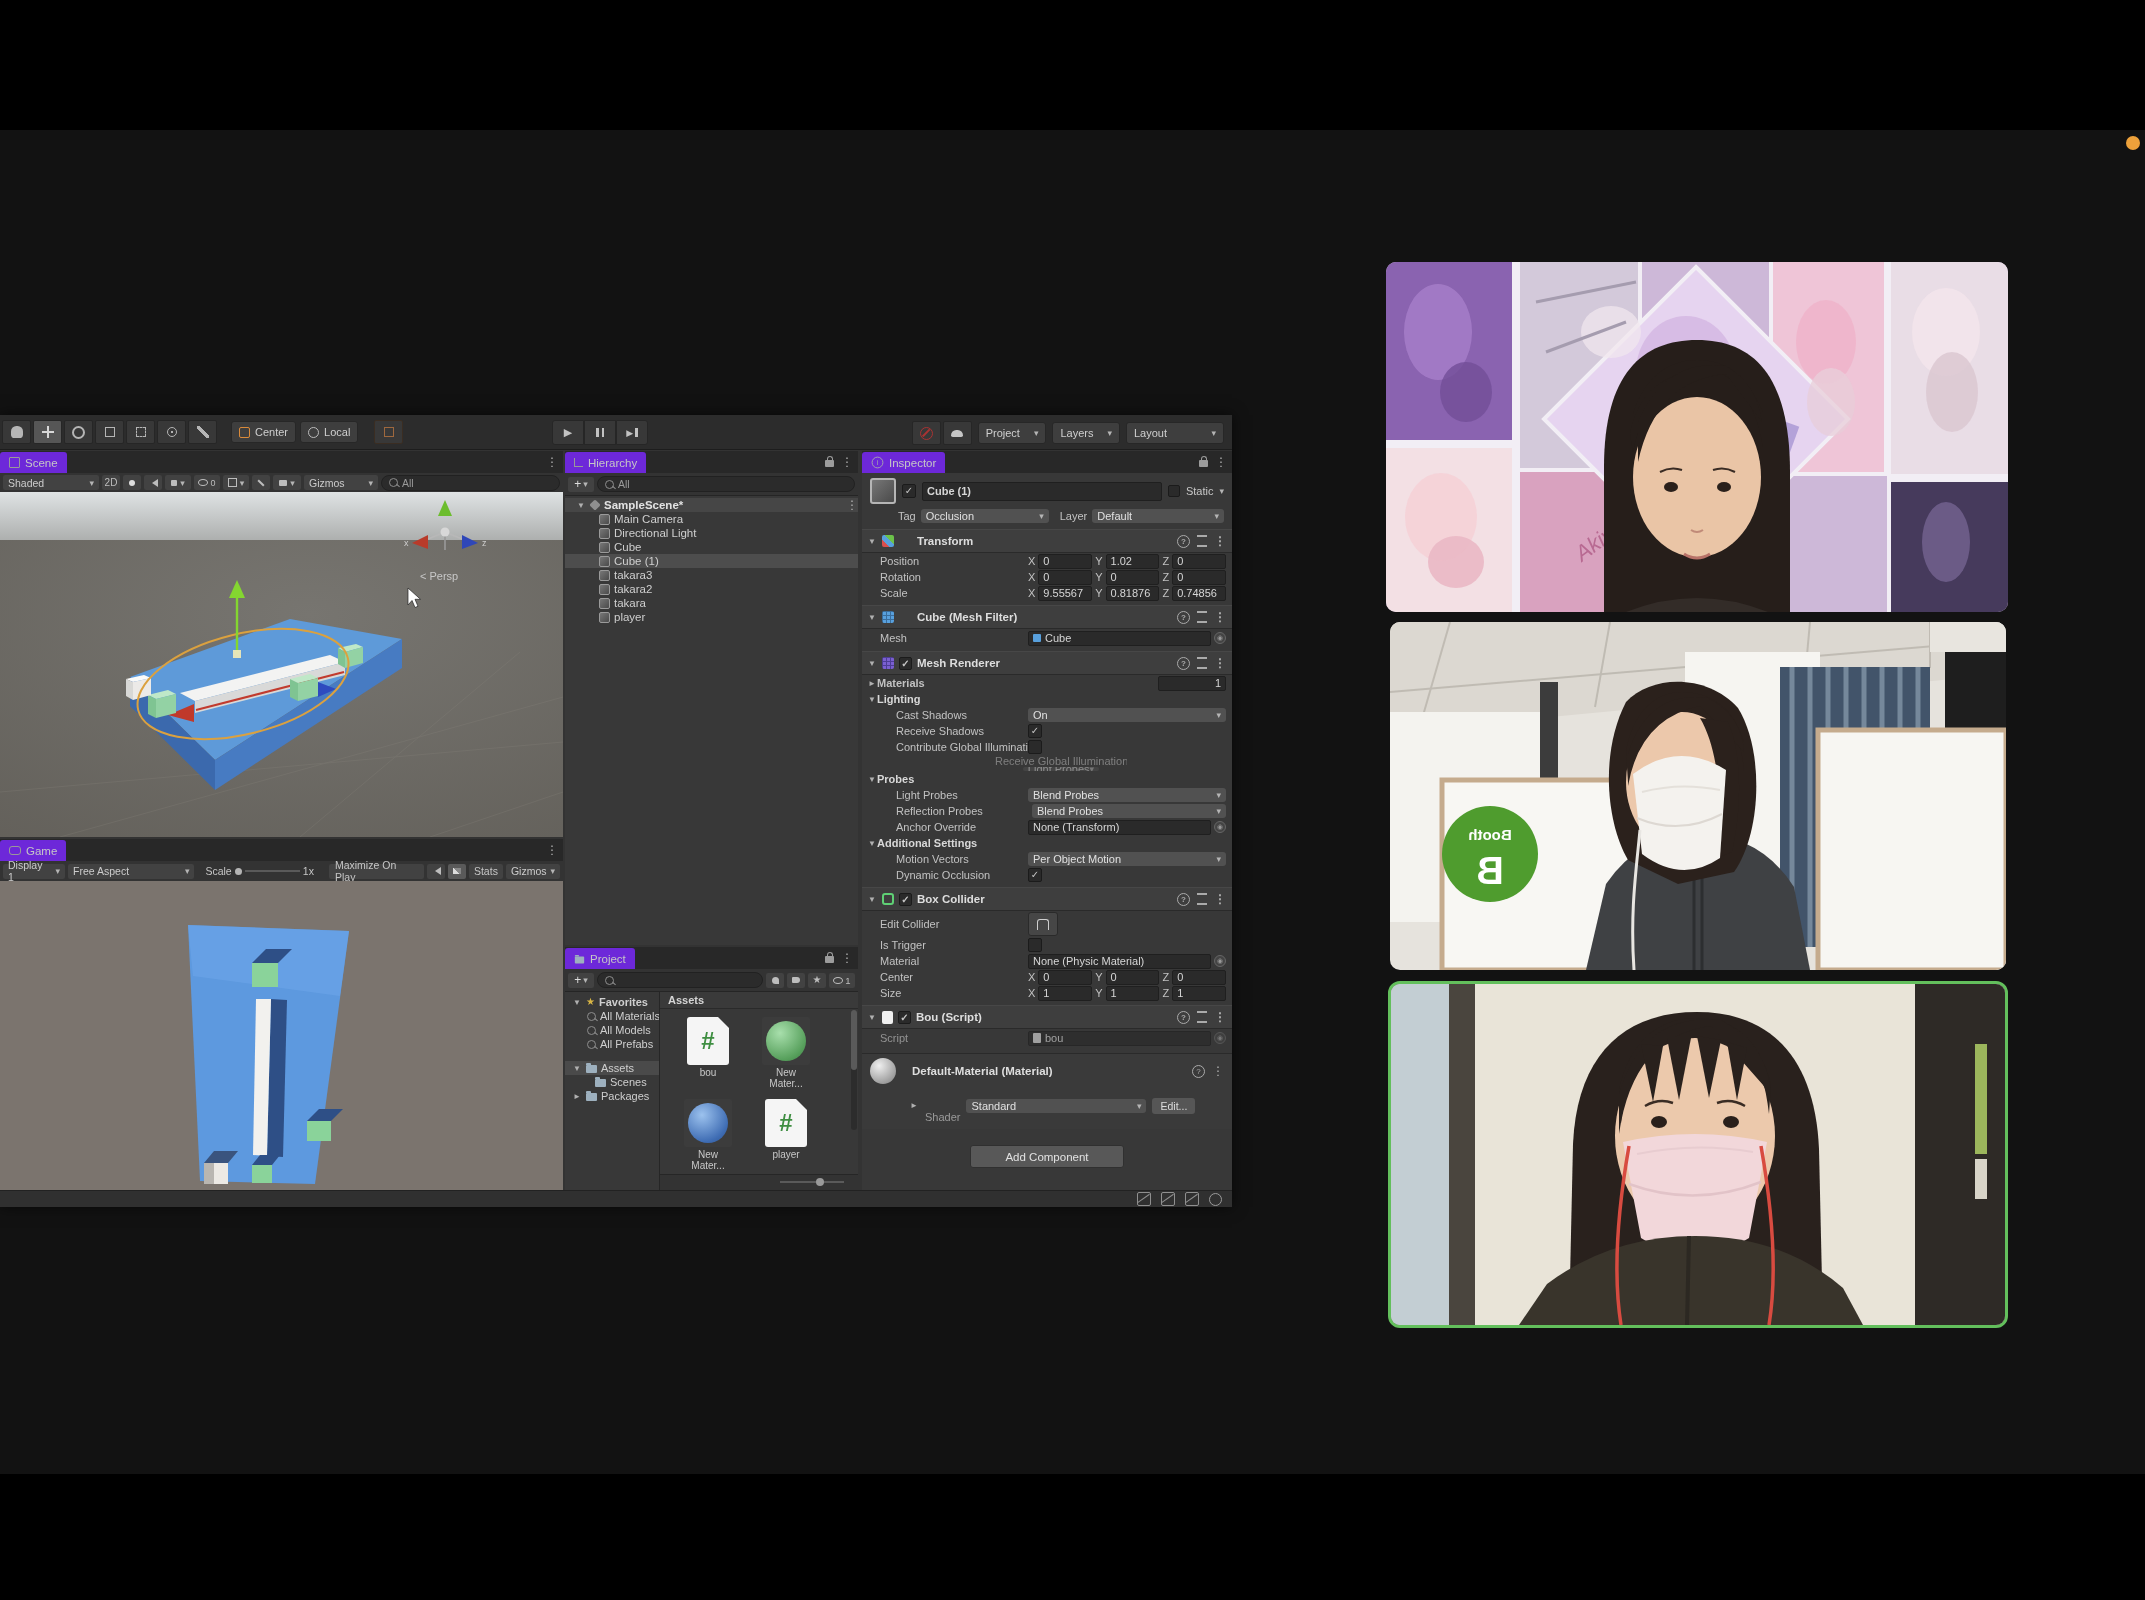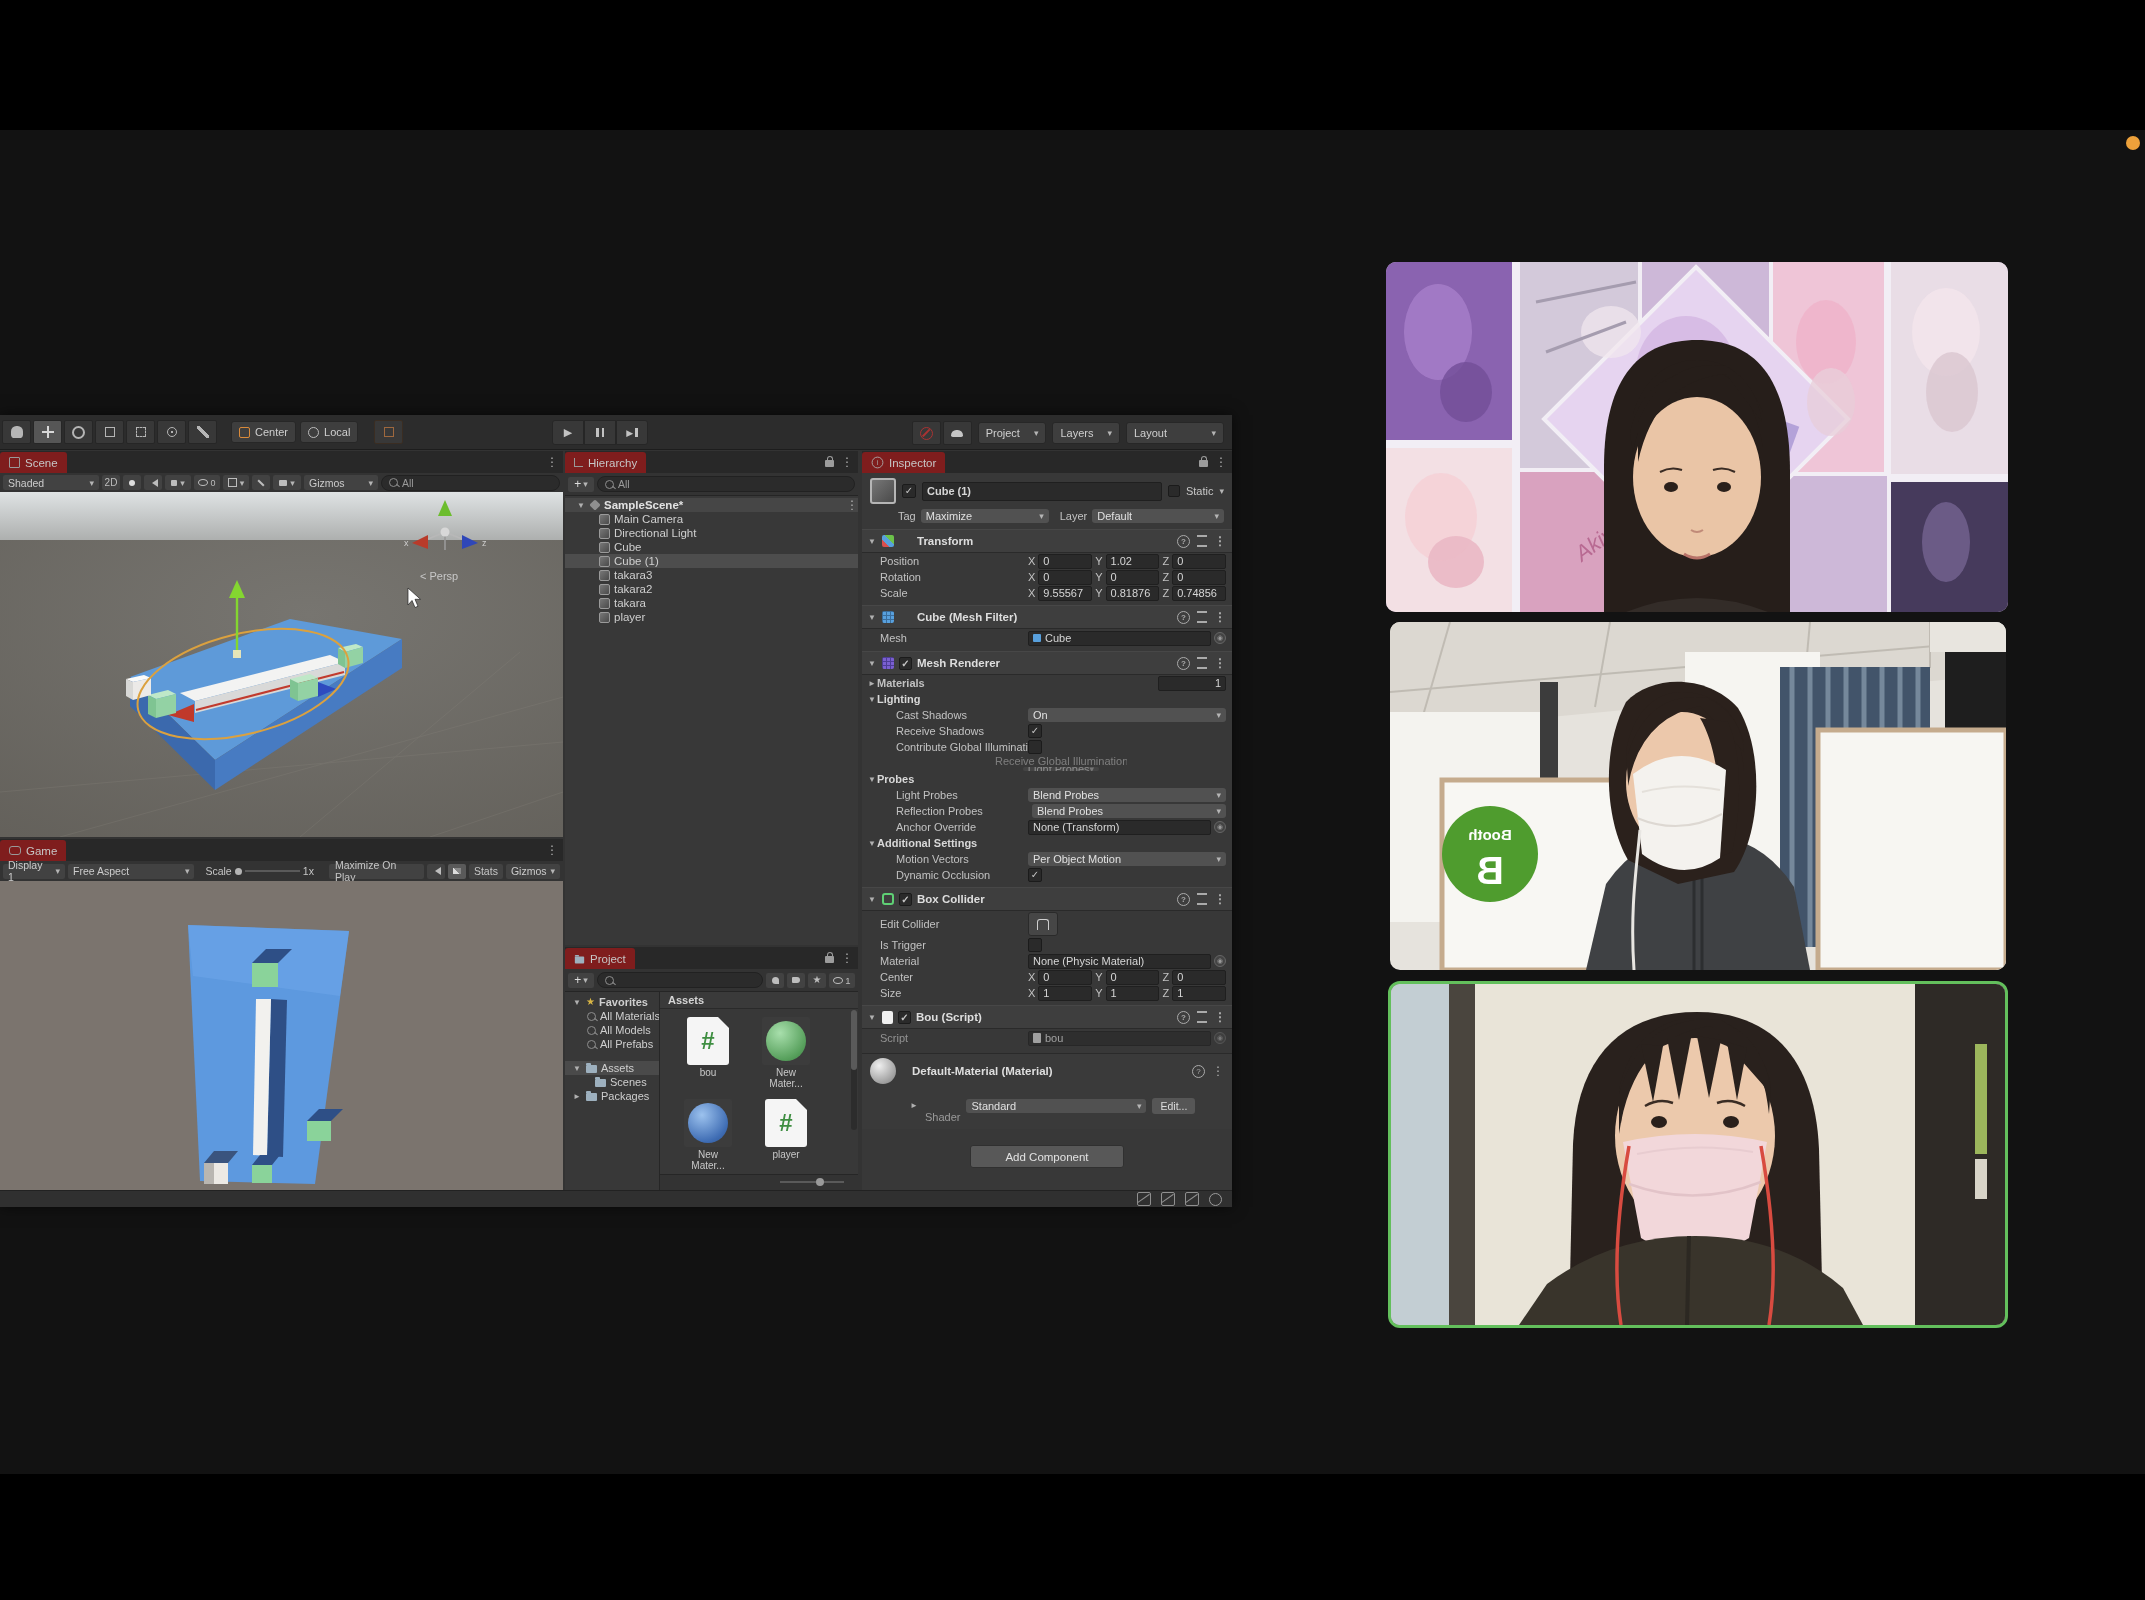--- a/index.html
+++ b/index.html
@@ -20,21 +20,21 @@
   .chipbtn{height:20px;background:#3e3e3e;border:1px solid #272727;border-radius:3px;color:#cfcfcf;
            font-size:11px;display:flex;align-items:center;padding:0 7px;gap:5px;margin-left:4px;}
   .ddbtn{height:20px;background:#3e3e3e;border:1px solid #272727;border-radius:3px;color:#cfcfcf;
          font-size:11px;display:flex;align-items:center;padding:0 7px;gap:14px;margin-left:6px;}
   .caret{font-size:9px;color:#b5b5b5;}
   .playgroup{position:absolute;left:552px;top:5px;display:flex;}
   .playbtn{width:30px;height:23px;background:#383838;border:1px solid #262626;display:flex;align-items:center;justify-content:center;color:#c2c2c2;font-size:11px;}
   
   .panel{background:#383838;}
   .tabbar{height:22px;background:#282828;display:flex;align-items:stretch;position:relative;}
-  .tab{background:#7f1d1d;color:#c6c6c6;font-size:11.5px;display:flex;align-items:center;gap:5px;padding:0 9px;border-radius:3px 3px 0 0;margin-top:1px;}
+  .tab{background:#6d28d9;color:#c6c6c6;font-size:11.5px;display:flex;align-items:center;gap:5px;padding:0 9px;border-radius:3px 3px 0 0;margin-top:1px;}
   .tabicons{position:absolute;right:5px;top:0;height:22px;display:flex;align-items:center;gap:7px;color:#aaa;}
   .kebab{color:#b5b5b5;font-size:12px;line-height:1;}
   .lock{width:9px;height:7px;background:#9c9c9c;border-radius:1px;position:relative;margin-top:3px;}
   .lock:before{content:"";position:absolute;left:1.5px;top:-4px;width:4px;height:4px;border:1.5px solid #9c9c9c;border-bottom:none;border-radius:3px 3px 0 0;}
   .minitoolbar{height:19px;background:#333;border-bottom:1px solid #252525;display:flex;align-items:center;padding:0 3px;gap:3px;}
   .mtb-dd{height:15px;background:#424242;border-radius:2px;color:#ccc;font-size:10.5px;display:flex;align-items:center;gap:8px;padding:0 5px;}
   .mtb-ic{width:18px;height:15px;background:#424242;border-radius:2px;display:flex;align-items:center;justify-content:center;color:#bdbdbd;font-size:9px;}
   .mtb-ic.on{background:#5a5a5a;}
   .searchbox{height:14px;background:#2b2b2b;border:1px solid #212121;border-radius:8px;color:#9a9a9a;
              font-size:10.5px;display:flex;align-items:center;gap:4px;padding:0 7px;}
@@ -565,21 +565,21 @@
         <span style="width:22px;height:22px;border:2px solid #b5b5b5;border-radius:3px;background:linear-gradient(135deg,#777,#4a4a4a);"></span>
         <span class="cb">✓</span>
         <span class="ifield" style="height:17px;line-height:17px;font-weight:bold;">Cube (1)</span>
         <span class="cb" style="width:10px;height:10px;"></span>
         <span style="font-size:11px;color:#c8c8c8;">Static</span>
         <span class="caret">▾</span>
       </div>
       <div style="display:flex;align-items:center;gap:5px;padding:3px 8px 6px 36px;">
         <span style="font-size:11px;color:#c2c2c2;">Tag</span>
         <div class="idd" style="max-width:118px;">
-            <span>Maximize</span>
+            <span>Occlusion</span>
             <span class="caret">▾</span>
           </div>
         <span style="font-size:11px;color:#c2c2c2;margin-left:6px;">Layer</span>
         <div class="idd">
             <span>Default</span>
             <span class="caret">▾</span>
           </div>
       </div>
 
       <div class="comphdr">

